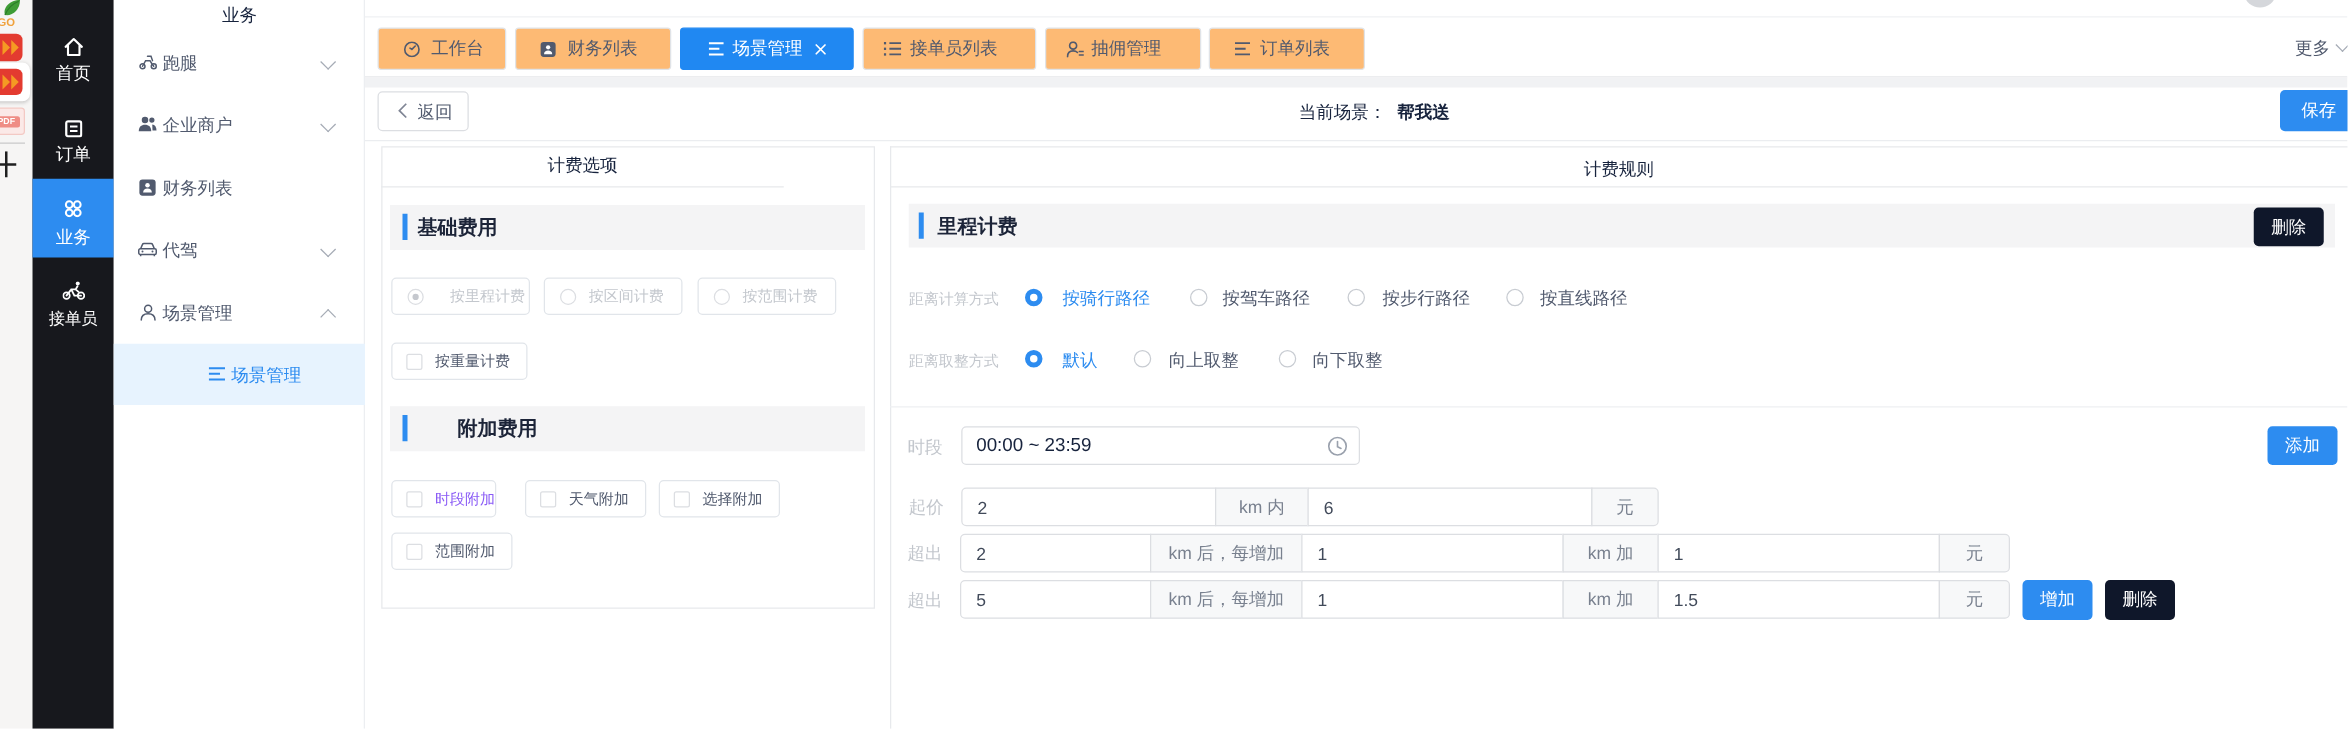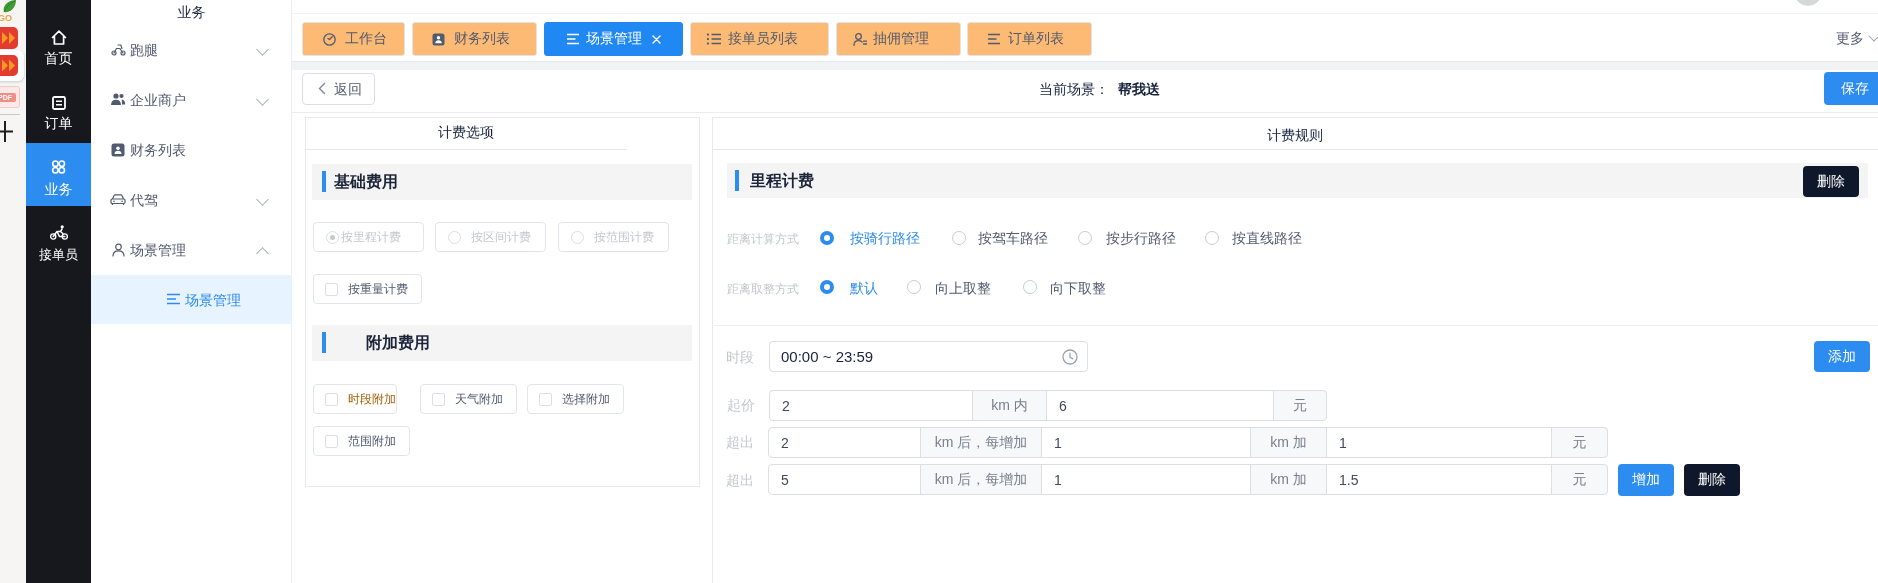--- a/index.html
+++ b/index.html
@@ -209,40 +209,40 @@
 <div class="a" style="left:1267px;top:127px;font-size:14px;color:#17233d;">计费规则</div>
 
 <div class="secbar" style="left:312px;top:164px;width:380px;height:36px;"></div>
 <div class="accent" style="left:322px;top:171px;"></div>
 <div class="sectitle" style="left:334px;top:172px;">基础费用</div>
 
 <div class="optbox" style="left:313px;top:222px;width:111px;color:#c3c7cd;">
   <span style="margin-left:12px;width:13px;height:13px;border:1px solid #dcdee2;border-radius:50%;box-sizing:border-box;background:#fff;display:flex;align-items:center;justify-content:center;">
       <span style="width:5px;height:5px;border-radius:50%;background:#c5c8ce;"></span>
     </span>
-  <span style="margin-left:2px;text-align:center;">按里程计费</span>
+  <span style="margin-left:21px;text-align:center;">按里程计费</span>
 </div>
 <div class="optbox" style="left:435px;top:222px;width:111px;color:#c3c7cd;">
   <span style="margin-left:12px;width:13px;height:13px;border:1px solid #dcdee2;border-radius:50%;box-sizing:border-box;background:#fff;"></span>
   <span style="margin-left:10px;">按区间计费</span>
 </div>
 <div class="optbox" style="left:558px;top:222px;width:111px;color:#c3c7cd;">
   <span style="margin-left:12px;width:13px;height:13px;border:1px solid #dcdee2;border-radius:50%;box-sizing:border-box;background:#fff;"></span>
   <span style="margin-left:10px;">按范围计费</span>
 </div>
 <div class="optbox" style="left:313px;top:274px;width:109px;color:#515a6e;">
   <span style="margin-left:11px;width:13px;height:13px;border:1px solid #dcdee2;border-radius:2px;box-sizing:border-box;background:#fff;"></span>
   <span style="margin-left:10px;">按重量计费</span>
 </div>
 
 <div class="secbar" style="left:312px;top:325px;width:380px;height:36px;"></div>
 <div class="accent" style="left:322px;top:332px;"></div>
 <div class="sectitle" style="left:334px;top:333px;padding-left:32px;">附加费用</div>
 
-<div class="optbox" style="left:313px;top:384px;width:84px;color:#a16207;">
+<div class="optbox" style="left:313px;top:384px;width:84px;color:#8b5cf6;">
   <span style="margin-left:11px;width:13px;height:13px;border:1px solid #dcdee2;border-radius:2px;box-sizing:border-box;background:#fff;"></span>
   <span style="margin-left:10px;">时段附加</span>
 </div>
 <div class="optbox" style="left:420px;top:384px;width:97px;color:#515a6e;">
   <span style="margin-left:11px;width:13px;height:13px;border:1px solid #dcdee2;border-radius:2px;box-sizing:border-box;background:#fff;"></span>
   <span style="margin-left:10px;">天气附加</span>
 </div>
 <div class="optbox" style="left:527px;top:384px;width:97px;color:#515a6e;">
   <span style="margin-left:11px;width:13px;height:13px;border:1px solid #dcdee2;border-radius:2px;box-sizing:border-box;background:#fff;"></span>
   <span style="margin-left:10px;">选择附加</span>

